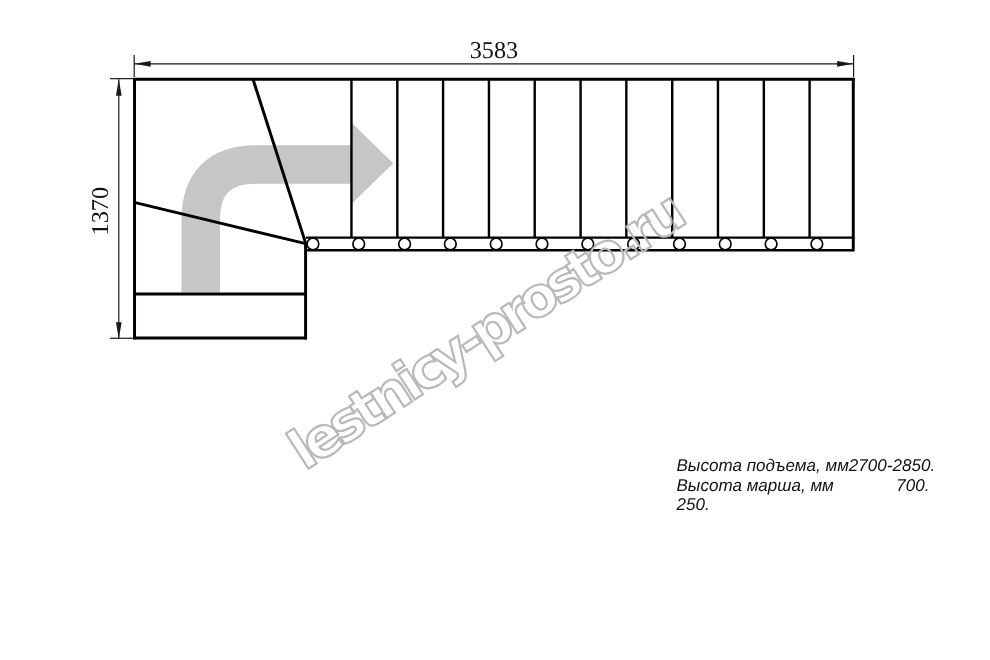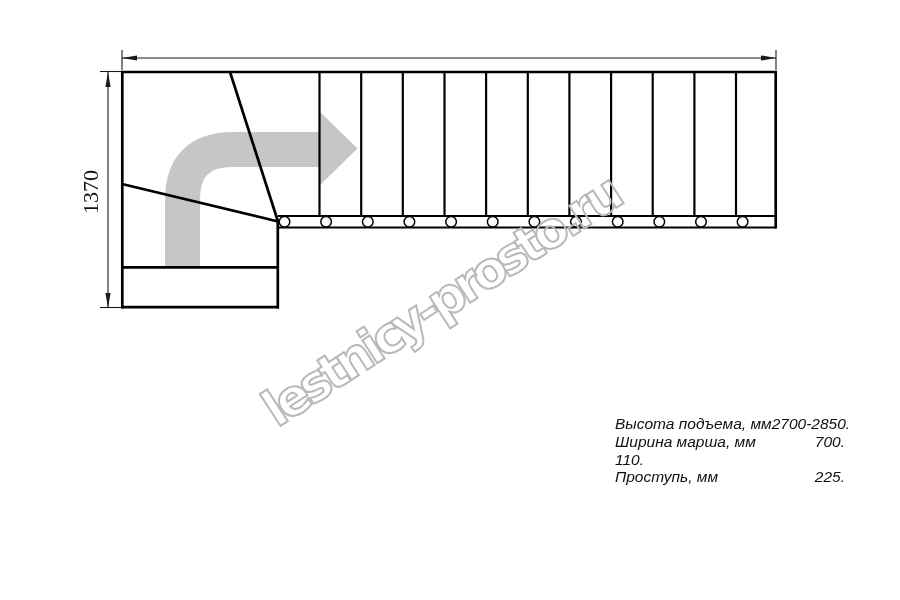--- a/index.html
+++ b/index.html
@@ -130,33 +130,30 @@
       <line x1="100" y1="71.5" x2="121" y2="71.5" stroke="#1a1a1a" stroke-width="1.1"></line>
       <line x1="100" y1="307.5" x2="121" y2="307.5" stroke="#1a1a1a" stroke-width="1.1"></line>
       <line x1="108" y1="72" x2="108" y2="308" stroke="#1a1a1a" stroke-width="1.1"></line>
       <polygon points="108,72 105.4,87 110.6,87" fill="#1a1a1a"></polygon>
       <polygon points="108,308 105.4,293 110.6,293" fill="#1a1a1a"></polygon>
     </g>
 
     <text class="watermark-text" x="450" y="316" text-anchor="middle" transform="rotate(-33 450 316)">lestnicy-prosto.ru</text>
   </svg>
 
+  <div class="dim-label horizontal">3583</div>
   <div class="dim-label vertical">1370</div>
 
   <div class="specs">
     <div class="spec-row">
       <span class="lbl">Высота подъема, мм</span>
       <span class="val">2700-2850.</span>
     </div>
     <div class="spec-row">
-      <span class="lbl">Ширина марша, мм</span>
+      <span class="lbl">Высота марша, мм</span>
       <span class="val">700.</span>
     </div>
     <div class="spec-row">
-      <span class="val">110.</span>
-    </div>
-    <div class="spec-row">
-      <span class="lbl">Проступь, мм</span>
-      <span class="val">225.</span>
+      <span class="val">250.</span>
     </div>
   </div>
 
 </div>
 
 </body></html>

